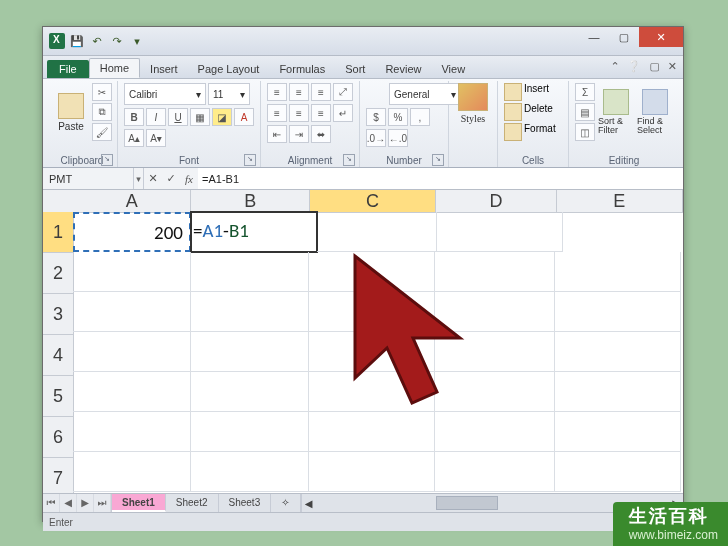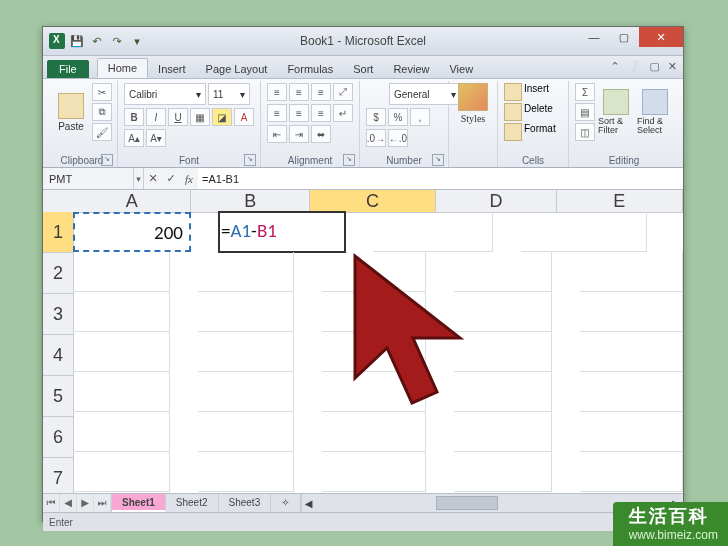--- a/index.html
+++ b/index.html
@@ -9,21 +9,21 @@
   .qat{display:flex;align-items:center;gap:4px;padding:0 6px;}
   .qat-ico{width:16px;height:16px;display:flex;align-items:center;justify-content:center;font-size:11px;color:#3b5a2a;}
   .excel-ico{width:16px;height:16px;background:#217346;display:inline-block;border-radius:2px;position:relative;}
   .excel-ico:after{content:"X";color:#fff;font-size:10px;font-weight:bold;position:absolute;left:4px;top:1px;}
   .title-text{position:absolute;left:0;right:0;text-align:center;font-size:12px;color:#444;pointer-events:none;}
   .win-btns{position:absolute;right:0;top:0;display:flex;height:20px;}
   .win-btn{width:30px;height:20px;display:flex;align-items:center;justify-content:center;font-size:11px;color:#333;}
   .win-btn.close{background:#ce4c3c;color:#fff;width:44px;}
   
   .tabs{height:22px;background:linear-gradient(#e9edf3,#d6dde8);display:flex;align-items:flex-end;padding-left:4px;border-bottom:1px solid #b5bcc7;position:relative;}
-  .file-tab{background:#207245;color:#fff;font-size:11px;padding:3px 12px 3px 12px;border-radius:2px 2px 0 0;margin-right:8px;}
+  .file-tab{background:#207245;color:#fff;font-size:11px;padding:3px 12px 3px 12px;border-radius:2px 2px 0 0;margin-right:0;}
   .tab{font-size:11px;color:#3a3a3a;padding:3px 10px;cursor:default;}
   .tab.active{background:#f3f5f8;border:1px solid #b5bcc7;border-bottom:1px solid #f3f5f8;border-radius:2px 2px 0 0;}
   .help-ctrl{position:absolute;right:6px;top:4px;display:flex;gap:8px;color:#5b5b5b;font-size:11px;}
   
   .ribbon{height:86px;background:linear-gradient(#f7f9fc,#e6eaf0);border-bottom:1px solid #a8b0bd;display:flex;padding:2px 4px 0 4px;}
   .group{border-right:1px solid #cfd5de;padding:2px 6px 1px 6px;display:flex;flex-direction:column;justify-content:space-between;}
   .g-content{display:flex;align-items:center;gap:3px;}
   .g-label{font-size:10px;color:#5a6475;text-align:center;margin-top:2px;position:relative;}
   .g-label .dlg{position:absolute;right:-2px;bottom:0;width:10px;height:10px;border:1px solid #9aa3b1;font-size:7px;line-height:8px;color:#5a6475;}
   .vbtn{display:flex;flex-direction:column;align-items:center;gap:2px;min-width:36px;}
@@ -47,28 +47,28 @@
   
   .sheet{position:relative;height:303px;background:#fff;overflow:hidden;}
   .selectall{position:absolute;left:0;top:0;width:30px;height:22px;background:#eef0f3;border-right:1px solid #c6cbd3;border-bottom:1px solid #c6cbd3;}
   .colhead{position:absolute;top:0;height:22px;background:#eef0f3;border-bottom:1px solid #c6cbd3;left:30px;right:0;display:flex;}
   .ch{border-right:1px solid #c6cbd3;font-size:18px;color:#3d3d3d;text-align:center;line-height:22px;}
   .ch.active{background:#ffde82;}
   .rowhead{position:absolute;left:0;top:22px;width:30px;background:#eef0f3;border-right:1px solid #c6cbd3;}
   .rh{border-bottom:1px solid #c6cbd3;font-size:18px;color:#3d3d3d;text-align:center;}
   .rh.active{background:#ffde82;}
   .cells{position:absolute;left:30px;top:22px;right:0;}
-  .crow{display:flex;gap:28px;}
+  .crow{display:flex;}
   .cell{border-right:1px solid #dadee4;border-bottom:1px solid #dadee4;font-size:19px;text-align:right;padding:0 6px;font-family:Calibri,sans-serif;color:#111;box-sizing:border-box;position:relative;}
   .cell-editing{text-align:left;padding-left:2px;}
   .ref-a{border:2px dashed #2f6fb7 !important;}
   .ref-b{border:2px dashed #2e8b3a !important;}
   .active-cell{outline:2px solid #333;outline-offset:-1px;}
   .token-a{color:#2f6fb7;margin-top:30px;}
-  .token-b{color:#be185d;}
+  .token-b{color:#14532d;}
   
   .sheetbar{height:18px;background:#e7eaef;border-top:1px solid #b8bec8;display:flex;align-items:stretch;font-size:10px;color:#444;}
   .navtab{display:flex;border-right:1px solid #c7ccd6;}
   .navtab span{width:16px;text-align:center;line-height:18px;border-right:1px solid #d7dbe2;color:#666;}
   .sh-tab{padding:0 10px;line-height:18px;border-right:1px solid #c7ccd6;background:#fff;}
   .sh-tab.active{background:#f9a8d4;border-bottom:2px solid #fff;font-weight:bold;}
   .sh-tab.inactive{background:#dfe3e9;}
   .scroll-h{flex:1;background:#dfe3e9;border-left:1px solid #c7ccd6;display:flex;align-items:center;}
   .scroll-h .thumb{height:12px;width:60px;background:#c2c8d1;border:1px solid #a8b0bd;margin-left:120px;}
   .status{height:18px;background:#dfe3e9;border-top:1px solid #b8bec8;font-size:10px;color:#555;display:flex;align-items:center;padding:0 6px;justify-content:space-between;}
@@ -85,21 +85,20 @@
 <div class="excel-window">
 
   <div class="titlebar">
     <div class="qat">
       <span class="excel-ico"></span>
       <span class="qat-ico">💾</span>
       <span class="qat-ico">↶</span>
       <span class="qat-ico">↷</span>
       <span class="qat-ico">▾</span>
     </div>
-    <div class="title-text">Book1 - Microsoft Excel</div>
     <div class="win-btns">
       <div class="win-btn">—</div>
       <div class="win-btn">▢</div>
       <div class="win-btn close">✕</div>
     </div>
   </div>
 
   <div class="tabs">
     <div class="file-tab">File</div>
     <div class="tab active">Home</div>

